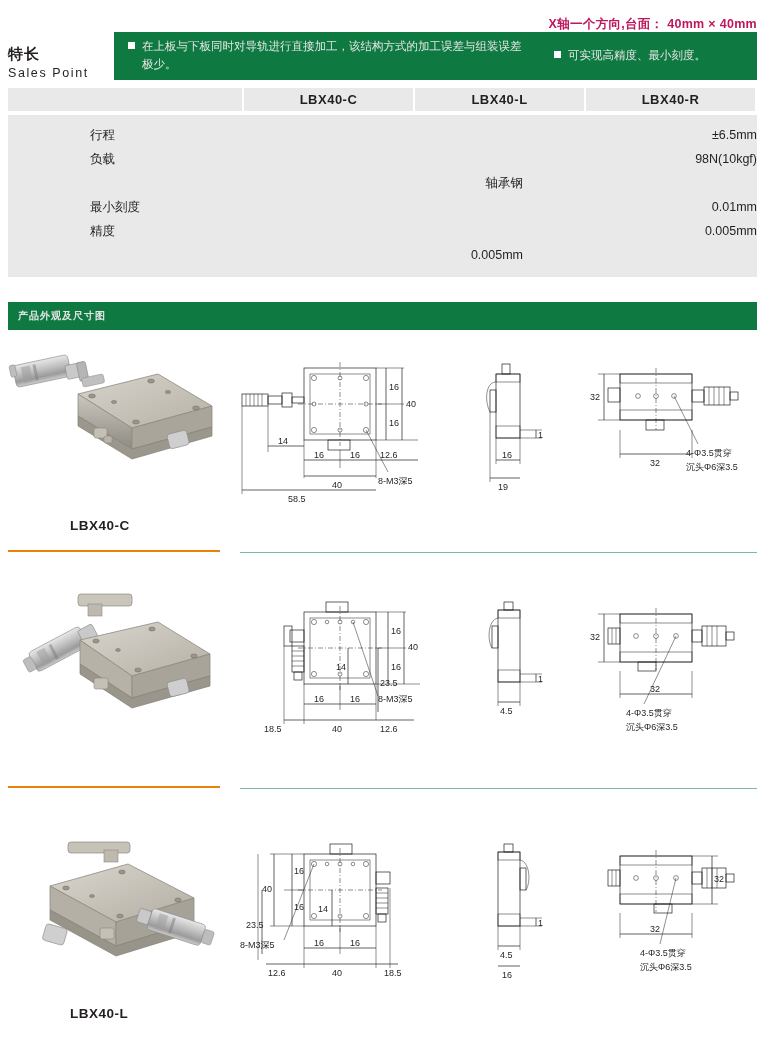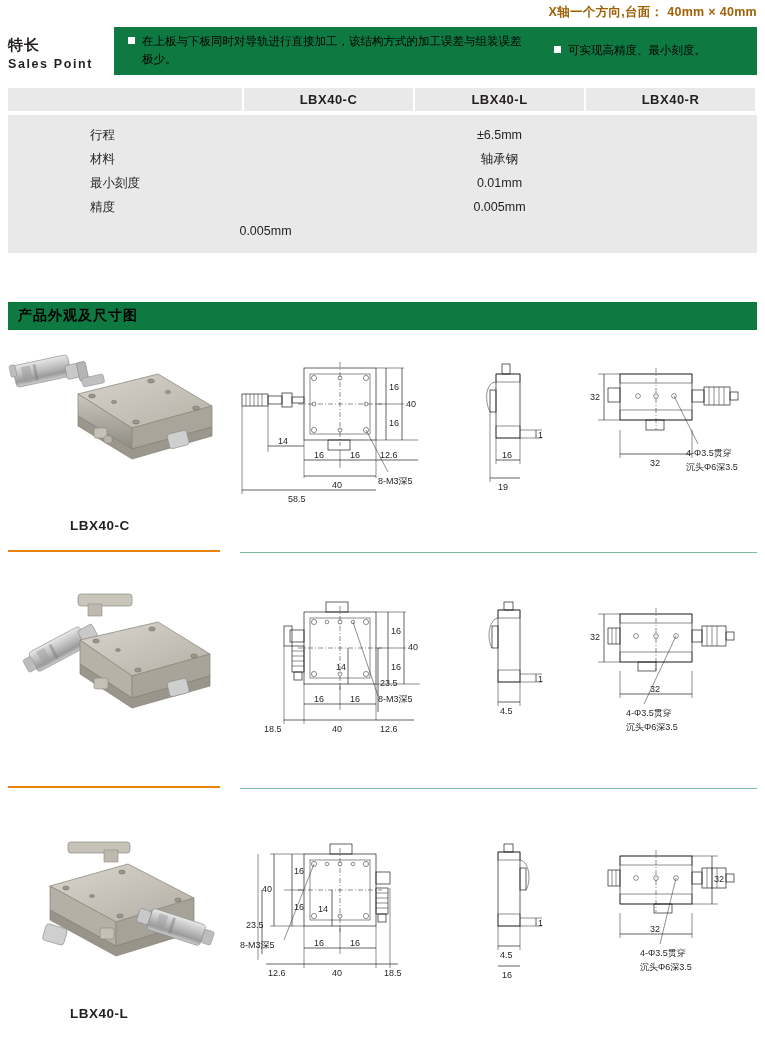--- a/index.html
+++ b/index.html
@@ -7,37 +7,37 @@
     margin: 0; padding: 0;
     width: 765px; height: 1037px;
     background: #ffffff;
     font-family: "Liberation Sans", sans-serif;
     color: #231f20;
   }
   .page { position: relative; width: 765px; height: 1037px; overflow: hidden; }
 
   
   .axis-note {
-    position: absolute; top: 4px; right: 8px;
+    position: absolute; top: 16px; right: 8px;
     font-size: 12.5px; font-weight: bold; letter-spacing: .3px;
-    color: #a16207;
+    color: #be185d;
   }
 
   
   .sales-row {
     position: absolute; top: 22px; left: 8px; width: 749px; height: 58px;
-    display: flex; align-items: center;
+    display: flex; align-items: flex-end;
   }
   .sales-left {
     width: 106px; background: #ffffff; padding-top: 4px;
   }
   .sales-left .t1 { font-size: 15px; font-weight: bold; letter-spacing: 1px; }
-  .sales-left .t2 { font-size: 12.5px; font-weight: bold; letter-spacing: 1.6px; margin-top: 2px;}
+  .sales-left .t2 { font-size: 12.5px; font-weight: normal; letter-spacing: 1.6px; margin-top: 2px;}
   .sales-green {
-    flex: 1; background: #0e7a42; color: #000000;
+    flex: 1; background: #0e7a42; color: #e5e5e5;
     display: flex; align-items: center; padding: 6px 10px 6px 14px;
   }
   .bullet-item { display: flex; align-items: flex-start; font-size: 11.5px; line-height: 1.55; }
   .bullet-sq {
     width: 7px; height: 7px; background: #ffffff; margin-right: 7px; margin-top: 4px; flex: none;
   }
   .bi-1 { width: 400px; }
   .bi-2 { margin-left: 26px; }
 
   
@@ -54,28 +54,28 @@
   .spec-head .c0 { width: 234px; margin-right: 2px; }
   .spec-head .c1, .spec-head .c2, .spec-head .c3 { width: 169px; margin-right: 2px; }
   .spec-head .c3 { margin-right: 0; }
 
   .spec-body {
     background: #e9e9e9; padding: 8px 0 10px 0; margin-top: 2px;
     position: relative;
   }
   .spec-body .row { display: flex; height: 24px; align-items: center; }
   .spec-body .label { width: 234px; padding-left: 82px; font-size: 12.5px; }
-  .spec-body .value { width: 515px; text-align: center; font-size: 12.5px; }
+  .spec-body .value { width: 515px; text-align: right; font-size: 12.5px; }
 
   
   .sect {
     position: absolute; top: 302px; left: 8px; width: 749px; height: 28px;
-    background: #0e7a42; color: #000000;
+    background: #0e7a42; color: #e5e5e5;
     display: flex; align-items: center; padding-left: 10px;
-    font-size: 14px; font-weight: bold; letter-spacing: 1px;
+    font-size: 10px; font-weight: bold; letter-spacing: 1px;
   }
 
   
   .prod { position: absolute; left: 0; width: 765px; }
   .p1 { top: 332px; height: 232px; }
   .p2 { top: 578px; height: 232px; }
   .p3 { top: 820px; height: 232px; }
 
   .photo-wrap { position: absolute; left: 8px; top: 0; width: 212px; height: 185px; }
   .prod-name {
@@ -129,21 +129,24 @@
       <div class="cell c1">LBX40-C</div>
       <div class="cell c2">LBX40-L</div>
       <div class="cell c3">LBX40-R</div>
     </div>
     <div class="spec-body">
       <div class="row">
         <div class="label">行程</div>
         <div class="value">±6.5mm</div>
       </div>
       <div class="row">
-        <div class="label">材料</div>
+        <div class="label">负载</div>
+        <div class="value">98N(10kgf)</div>
+      </div>
+      <div class="row">
         <div class="value">轴承钢</div>
       </div>
       <div class="row">
         <div class="label">最小刻度</div>
         <div class="value">0.01mm</div>
       </div>
       <div class="row">
         <div class="label">精度</div>
         <div class="value">0.005mm</div>
       </div>

